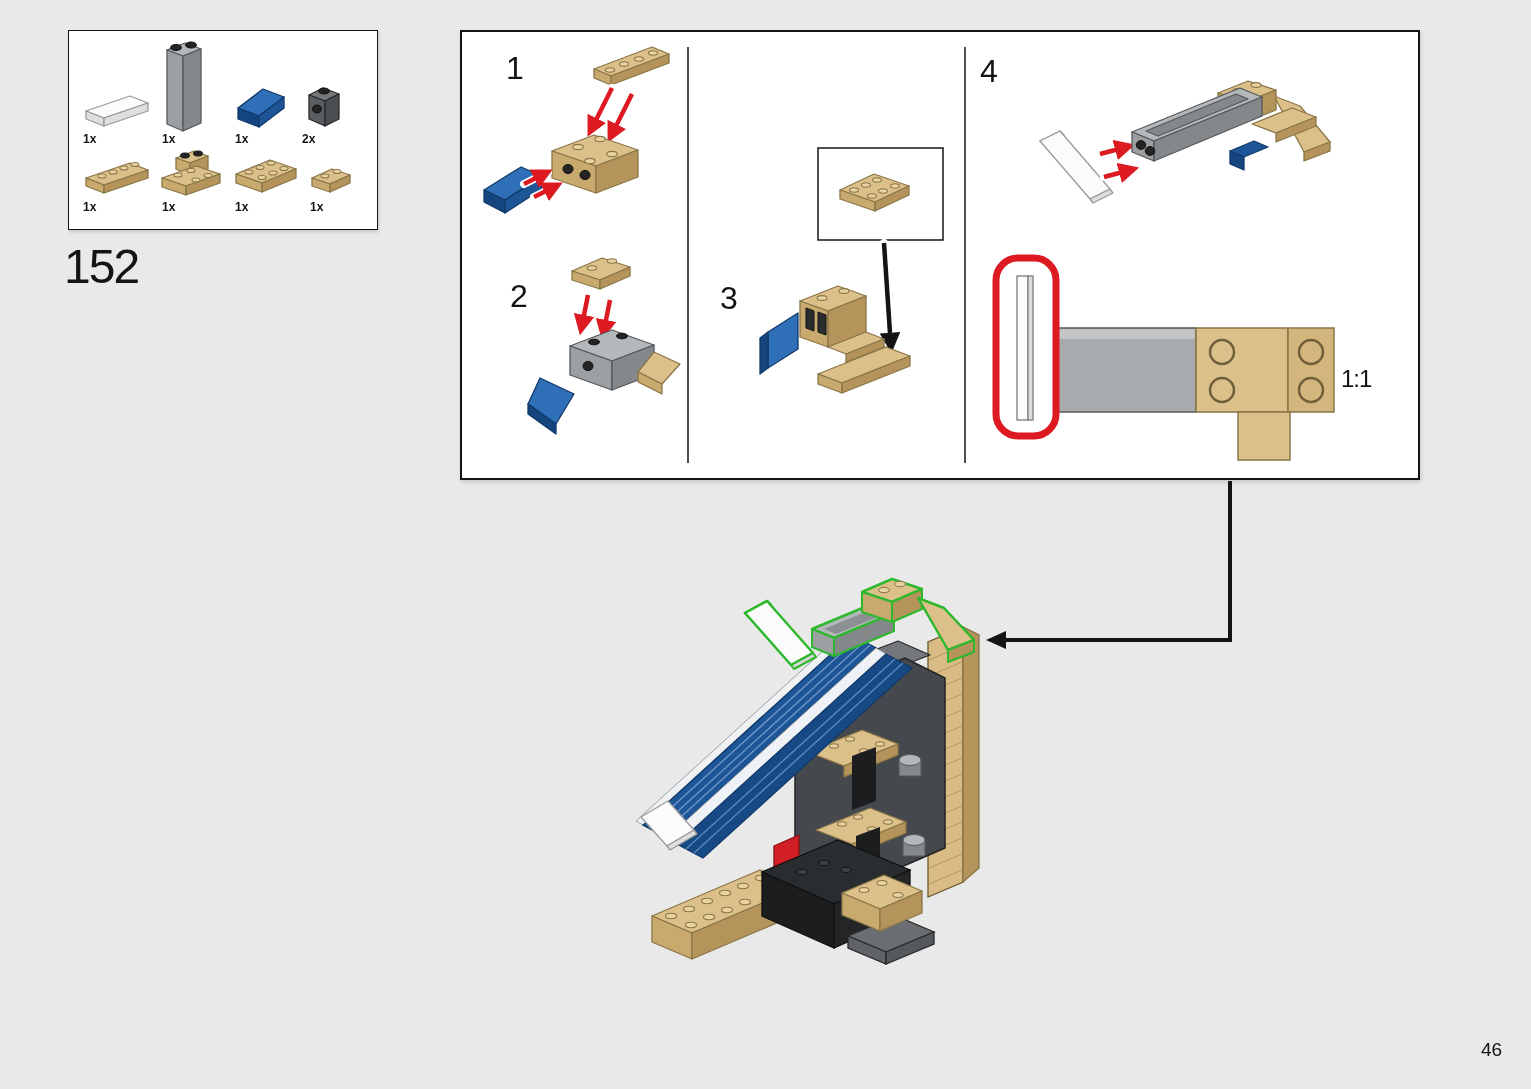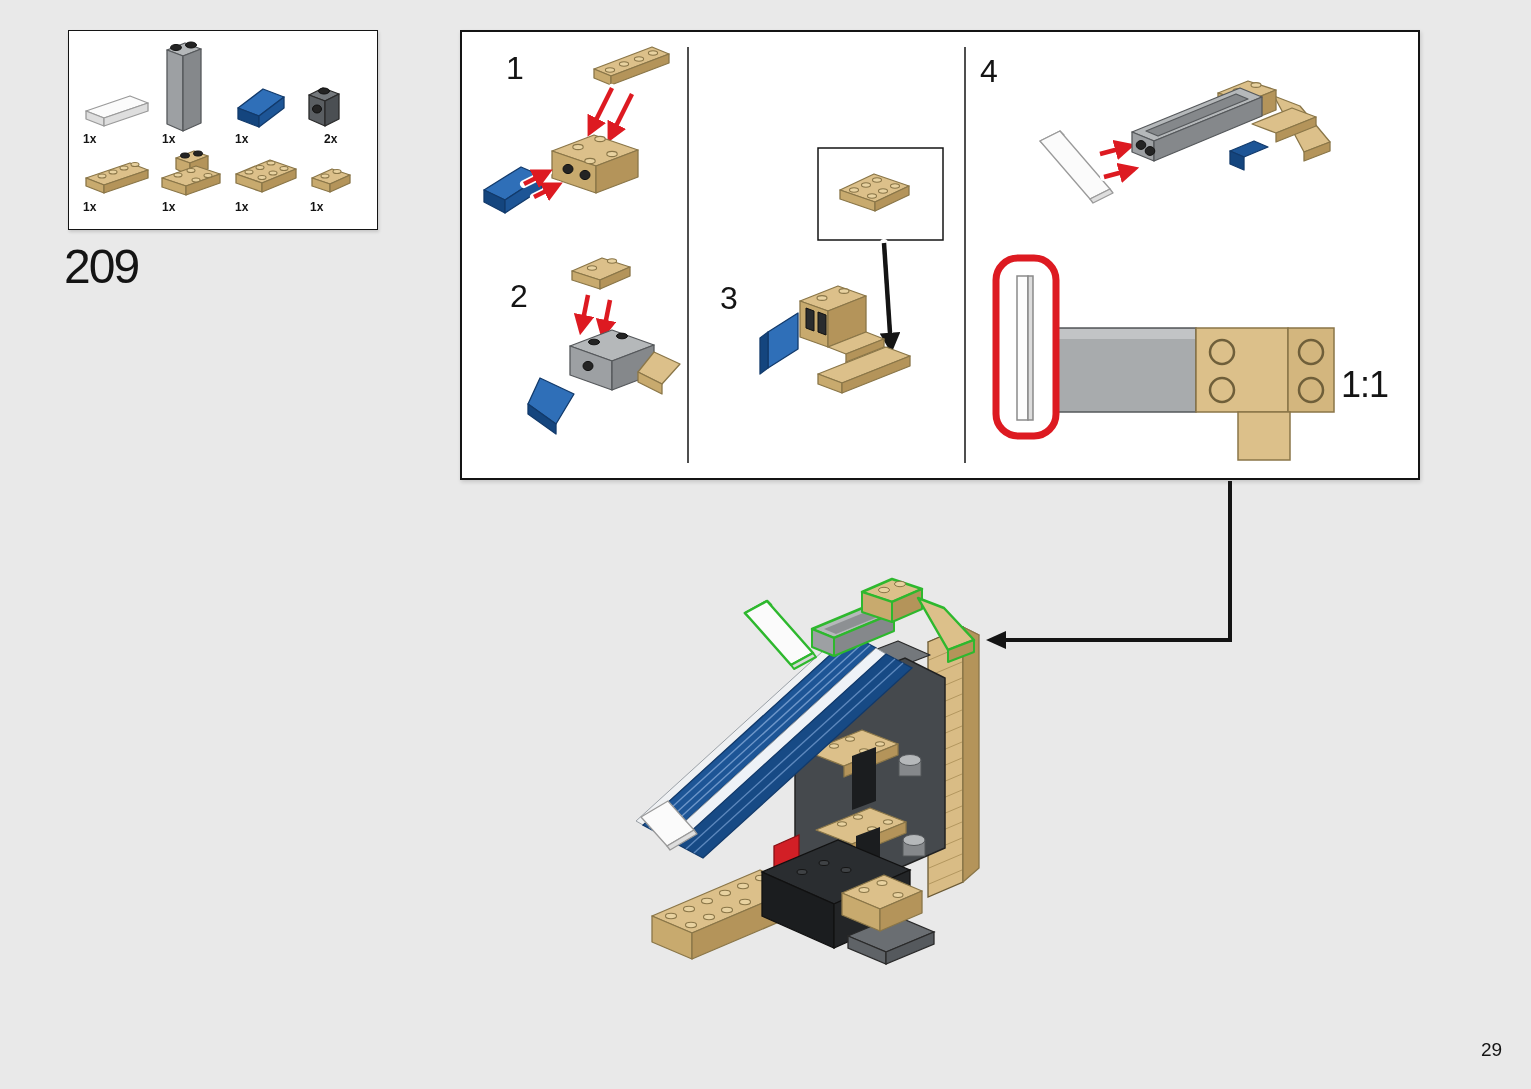--- a/index.html
+++ b/index.html
@@ -9,21 +9,21 @@
   .box { position:absolute; background:#ffffff; border:2px solid #141414; z-index:1; }
   .parts-box { left:68px; top:30px; width:310px; height:200px; border-width:1.5px;
                box-shadow:1px 2px 3px rgba(0,0,0,.15); }
   .steps-panel { left:460px; top:30px; width:960px; height:450px;
                  box-shadow:1px 2px 4px rgba(0,0,0,.15); }
   .art { position:absolute; left:0; top:0; z-index:2; pointer-events:none; }
   .label { position:absolute; z-index:3; line-height:1; }
   .qty { font-size:12px; font-weight:700; }
   .step-number { font-size:48px; letter-spacing:-2px; }
   .substep-label { font-size:32px; }
-  .scale-label { font-size:36px; letter-spacing:-1px; }
+  .scale-label { font-size:24px; letter-spacing:-1px; }
   .page-number { font-size:19px; }
 
   
   .tan-t{fill:#dcc08a;stroke:#8a7648;stroke-width:1.3;stroke-linejoin:round}
   .tan-l{fill:#c8aa6e;stroke:#8a7648;stroke-width:1.3;stroke-linejoin:round}
   .tan-r{fill:#b4945a;stroke:#8a7648;stroke-width:1.3;stroke-linejoin:round}
   .stud-tan{fill:#e8d2a0;stroke:#8a7648;stroke-width:1.1}
   .gray-t{fill:#b5b8ba;stroke:#55585b;stroke-width:1.3;stroke-linejoin:round}
   .gray-l{fill:#9da0a3;stroke:#55585b;stroke-width:1.3;stroke-linejoin:round}
   .gray-r{fill:#85888b;stroke:#55585b;stroke-width:1.3;stroke-linejoin:round}
@@ -428,29 +428,29 @@
         <polygon points="892,602 922,589 922,609 892,622" fill="#b4945a" stroke="#2eb82e" stroke-width="2" stroke-linejoin="round"></polygon>
         <polygon points="918,598 944,608 974,640 948,650" fill="#dcc08a" stroke="#2eb82e" stroke-width="2.5" stroke-linejoin="round"></polygon>
         <polygon points="948,650 974,640 974,652 948,662" fill="#b4945a" stroke="#2eb82e" stroke-width="2" stroke-linejoin="round"></polygon>
       </g>
     </g>
   </svg>
 
   <span class="label qty" style="left:83px;top:133px">1x</span>
   <span class="label qty" style="left:162px;top:133px">1x</span>
   <span class="label qty" style="left:235px;top:133px">1x</span>
-  <span class="label qty" style="left:324px;top:133px">2x</span>
+  <span class="label qty" style="left:302px;top:133px">2x</span>
   <span class="label qty" style="left:83px;top:201px">1x</span>
   <span class="label qty" style="left:162px;top:201px">1x</span>
   <span class="label qty" style="left:235px;top:201px">1x</span>
   <span class="label qty" style="left:310px;top:201px">1x</span>
 
-  <div class="label step-number" style="left:64px;top:243px">209</div>
+  <div class="label step-number" style="left:64px;top:243px">152</div>
 
   <span class="label substep-label" style="left:506px;top:52px">1</span>
   <span class="label substep-label" style="left:510px;top:280px">2</span>
   <span class="label substep-label" style="left:720px;top:282px">3</span>
   <span class="label substep-label" style="left:980px;top:55px">4</span>
 
   <span class="label scale-label" style="left:1341px;top:367px">1:1</span>
 
-  <span class="label page-number" style="left:1481px;top:1040px">29</span>
+  <span class="label page-number" style="left:1481px;top:1040px">46</span>
 </div>
 
 </body></html>

